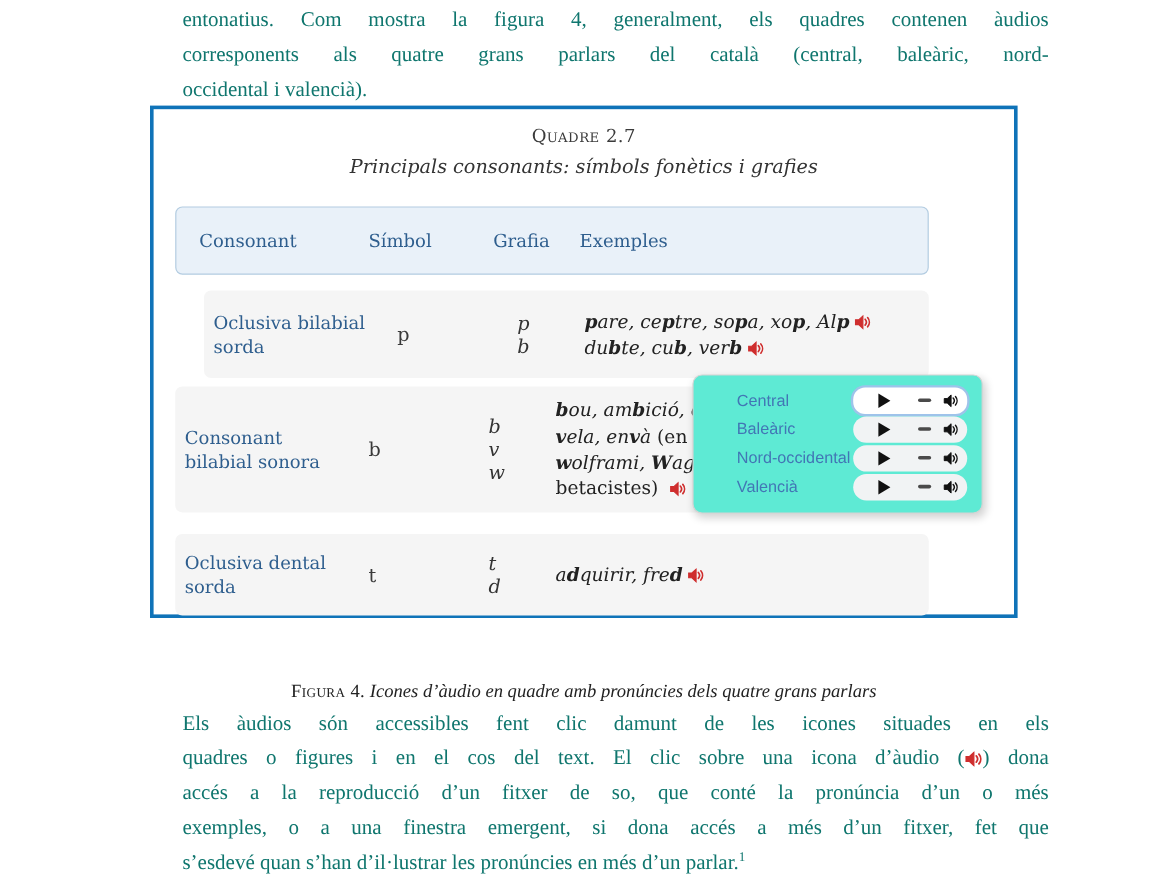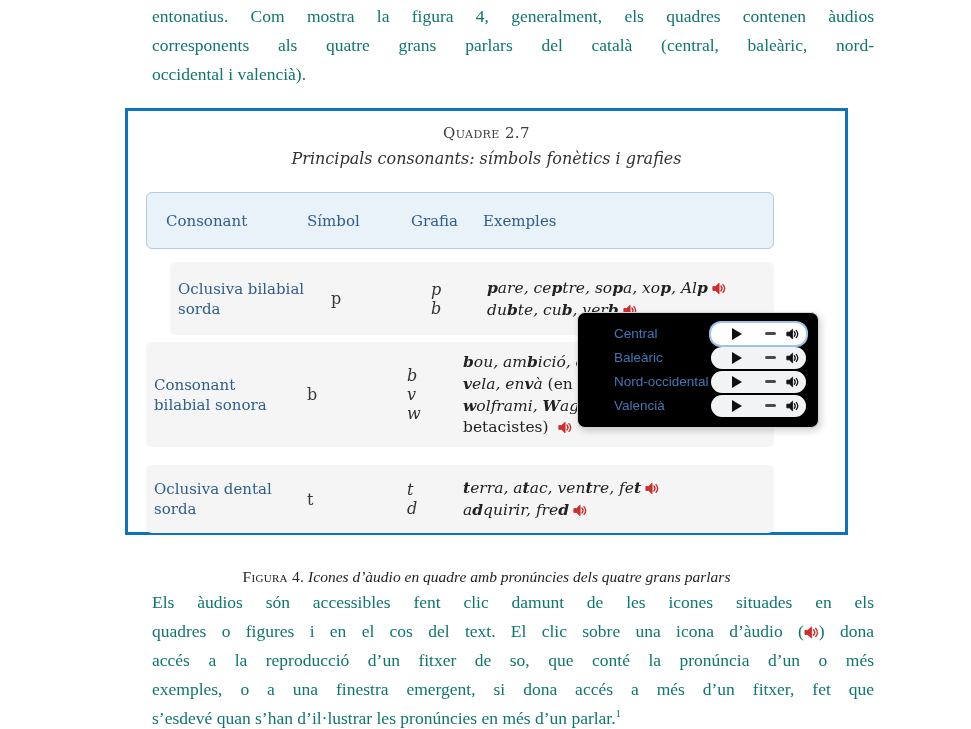--- a/index.html
+++ b/index.html
@@ -12,21 +12,21 @@
   .para .lastline { text-align:left; }
   .para-top { top:2px; }
   .para-bottom { top:588px; }
   sup.fn { font-size:11px; vertical-align:super; line-height:0; }
 
   
   .audio-red { fill:#cf2e2e; stroke:#cf2e2e; vertical-align:-2px; }
   .audio-red .wave { fill:none; stroke-width:1.6; stroke-linecap:round; }
 
   
-  .figure-box { position:absolute; left:125px; top:108px; width:723px; height:427px;
+  .figure-box { position:absolute; left:125px; top:88px; width:723px; height:427px;
                 border:3px solid #0f73b8; background:#ffffff; }
   .q-title { margin-top:13px; text-align:center; font-family:"DejaVu Serif", serif;
              font-variant:small-caps; font-size:15px; letter-spacing:0.4px; color:#3b3b3b; }
   .q-subtitle { margin-top:7px; text-align:center; font-family:"DejaVu Serif", serif;
                 font-style:italic; font-size:16px; color:#333; }
 
   
   .ftable { position:absolute; left:18px; top:81px; width:628px; font-family:"DejaVu Serif", serif; }
   .grid4 { display:grid; grid-template-columns:141px 104px 72px 1fr; align-items:center; }
   .thead { height:57px; background:#e9f1f9; border:1px solid #b3cce1; border-radius:6px;
@@ -45,21 +45,21 @@
   .seg-r { font-style:normal; }
   .ex-line svg { margin-left:4px; }
 
   
   .caption { position:absolute; left:125px; top:568px; width:723px; text-align:center;
              font-size:15.5px; color:#222; }
   .caption .cap-label { font-variant:small-caps; letter-spacing:0.3px; }
   .caption .cap-text { font-style:italic; }
 
   
-  .popup { position:absolute; left:577px; top:312px; width:242px; background:#000000;
+  .popup { position:absolute; left:577px; top:312px; width:242px; background:#5eead4;
            border:1px solid #d4d4d4; border-radius:8px; box-shadow:2px 3px 7px rgba(0,0,0,0.18);
            padding:8px 12px 9px 0; z-index:10; }
   .popup-row { display:flex; align-items:center; height:23px; margin:1px 0; }
   .popup-label { flex:1; padding-left:36px; font-family:"Liberation Sans", sans-serif;
                  font-size:13.5px; color:#4276b5; }
   .player { width:95px; height:22px; border-radius:12px; background:#f1f3f4;
             display:flex; align-items:center; padding:0 7px; }
   .player.focused { background:#ffffff; border-radius:10px; box-shadow:0 0 0 2px #9ec3ea; }
   .play-btn { width:0; height:0; border-left:10px solid #111; border-top:6px solid transparent;
               border-bottom:6px solid transparent; margin-left:14px; margin-right:auto; }
@@ -133,25 +133,20 @@
       </div>
 
       <div class="trow r3 grid4">
         <div class="c-cons">Oclusiva dental sorda</div>
         <div class="c-sym">t</div>
         <div class="c-graf">
           <div>t</div>
           <div>d</div>
         </div>
         <div class="c-ex">
-          <div class="ex-line"><span><span class="seg-b">t</span><span>erra, a</span><span class="seg-b">t</span><span>ac, ven</span><span class="seg-b">t</span><span>re, fe</span><span class="seg-b">t</span></span><svg class="audio-red" width="14" height="13" viewBox="0 0 16 14">
-                <path d="M1 4.7 h3.1 L8.1 1 v12 L4.1 9.3 H1 z"></path>
-                <path class="wave" d="M10.2 4.2 a4.2 4.2 0 0 1 0 5.6"></path>
-                <path class="wave" d="M12.6 2.6 a6.8 6.8 0 0 1 0 8.8"></path>
-              </svg></div>
           <div class="ex-line"><span><span>a</span><span class="seg-b">d</span><span>quirir, fre</span><span class="seg-b">d</span></span><svg class="audio-red" width="14" height="13" viewBox="0 0 16 14">
                 <path d="M1 4.7 h3.1 L8.1 1 v12 L4.1 9.3 H1 z"></path>
                 <path class="wave" d="M10.2 4.2 a4.2 4.2 0 0 1 0 5.6"></path>
                 <path class="wave" d="M12.6 2.6 a6.8 6.8 0 0 1 0 8.8"></path>
               </svg></div>
         </div>
       </div>
     </div>
   </div>
 

